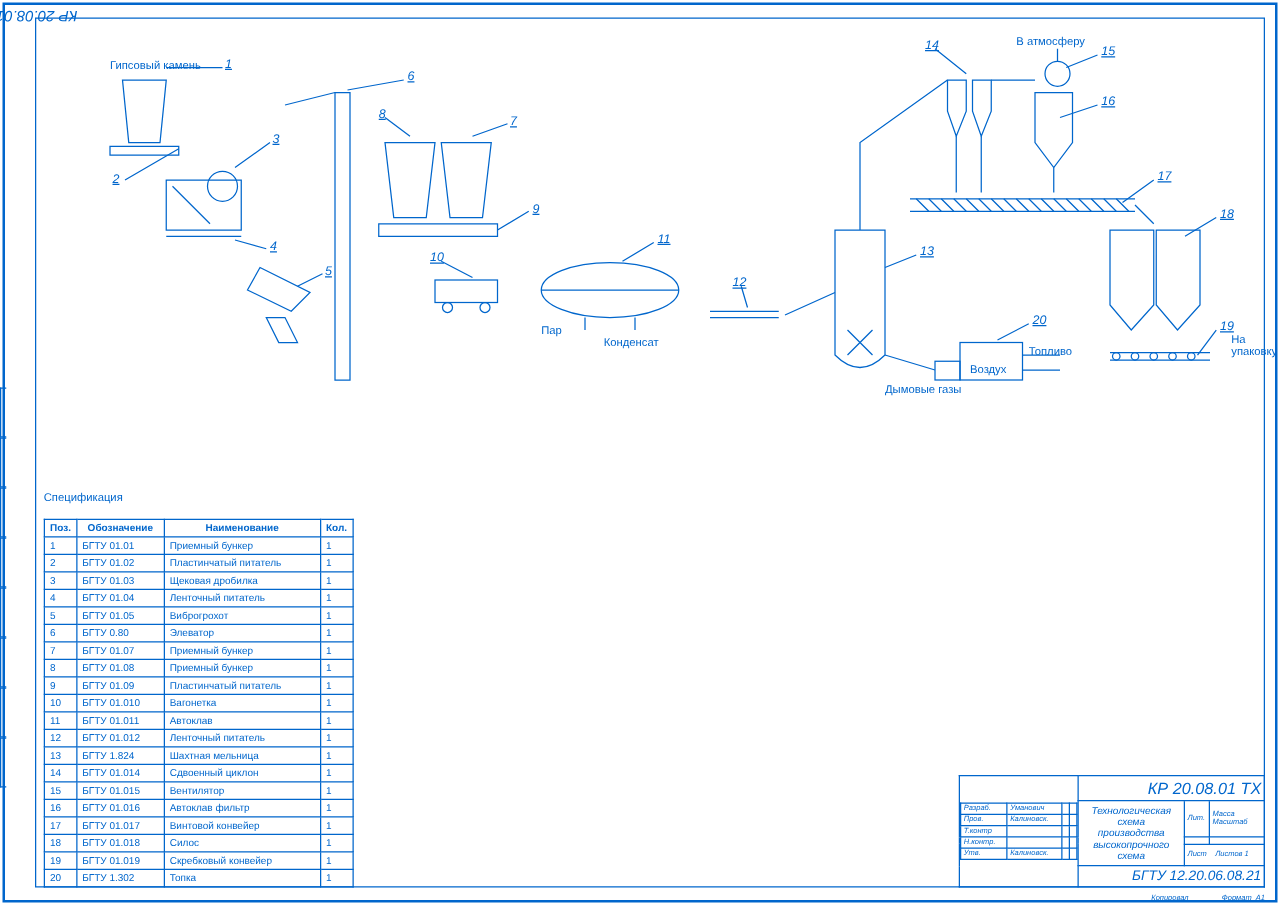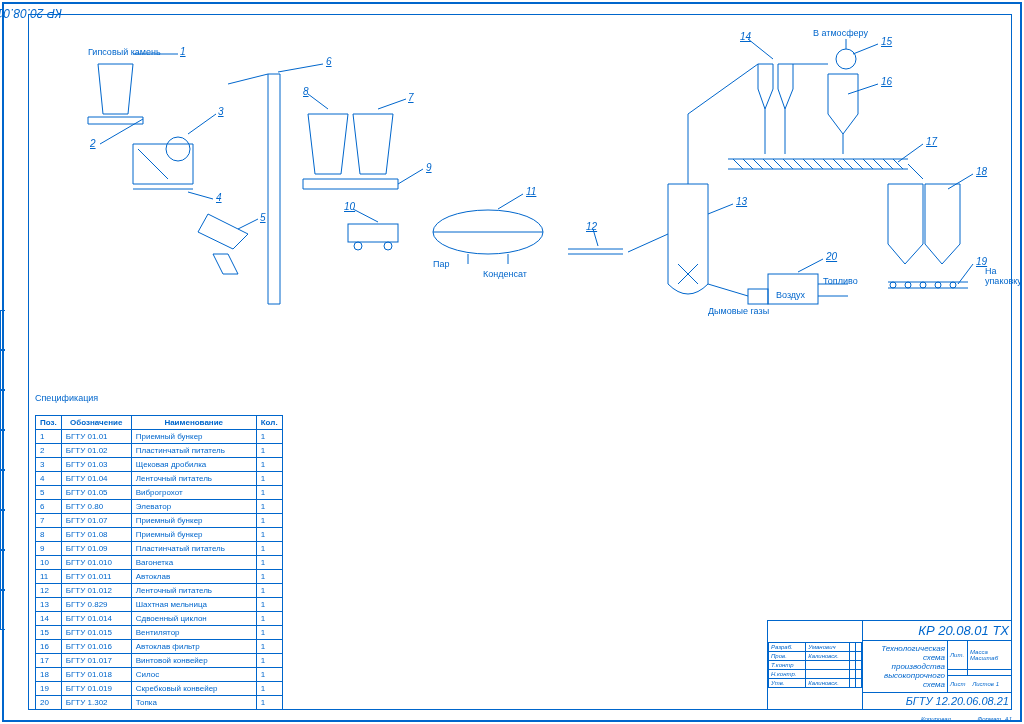--- a/index.html
+++ b/index.html
@@ -12,21 +12,21 @@
 .drawing{position:absolute;left:28px;top:14px;width:984px;height:696px}
 svg{stroke:#0066cc;fill:none;stroke-width:1}
 .lbl{position:absolute;font-size:9px;color:#0066cc}
 .call{position:absolute;font-size:10px;font-style:italic;color:#0066cc;text-decoration:underline}
 .spec-table{position:absolute;left:35px;bottom:14px;font-size:8px;color:#0066cc;border-collapse:collapse;}
 .spec-table td,.spec-table th{border:1px solid #0066cc;padding:1px 4px;height:14px}
 .spec-title{position:absolute;left:35px;bottom:321px;font-size:9px;color:#0066cc}
 .title-block{position:absolute;right:12px;bottom:14px;width:245px;height:90px;border:1px solid #0066cc;font-size:7px;color:#0066cc}
 .title-block td{border:1px solid #0066cc;padding:1px 2px;font-style:italic}
 .title-main{font-size:13px;font-style:italic;text-align:right;padding-right:6px}
-.title-sub{font-size:8px;font-style:italic;text-align:right}
+.title-sub{font-size:8px;font-style:italic;text-align:center}
 .corner-text{position:absolute;left:8px;top:8px;font-size:12px;font-style:italic;color:#0066cc;transform:rotate(180deg);transform-origin:left top}
 </style>
 </head>
 <body>
 
 <div class="frame frame-outer"></div>
 <div class="frame frame-inner"></div>
 
 <div class="corner-text" style="left:62px;top:20px">КР 20.08.01 ТХ</div>
 
@@ -214,21 +214,21 @@
         <td>1</td>
       </tr>
       <tr>
         <td>12</td>
         <td>БГТУ 01.012</td>
         <td>Ленточный питатель</td>
         <td>1</td>
       </tr>
       <tr>
         <td>13</td>
-        <td>БГТУ 0.829</td>
+        <td>БГТУ 1.824</td>
         <td>Шахтная мельница</td>
         <td>1</td>
       </tr>
       <tr>
         <td>14</td>
         <td>БГТУ 01.014</td>
         <td>Сдвоенный циклон</td>
         <td>1</td>
       </tr>
       <tr>

